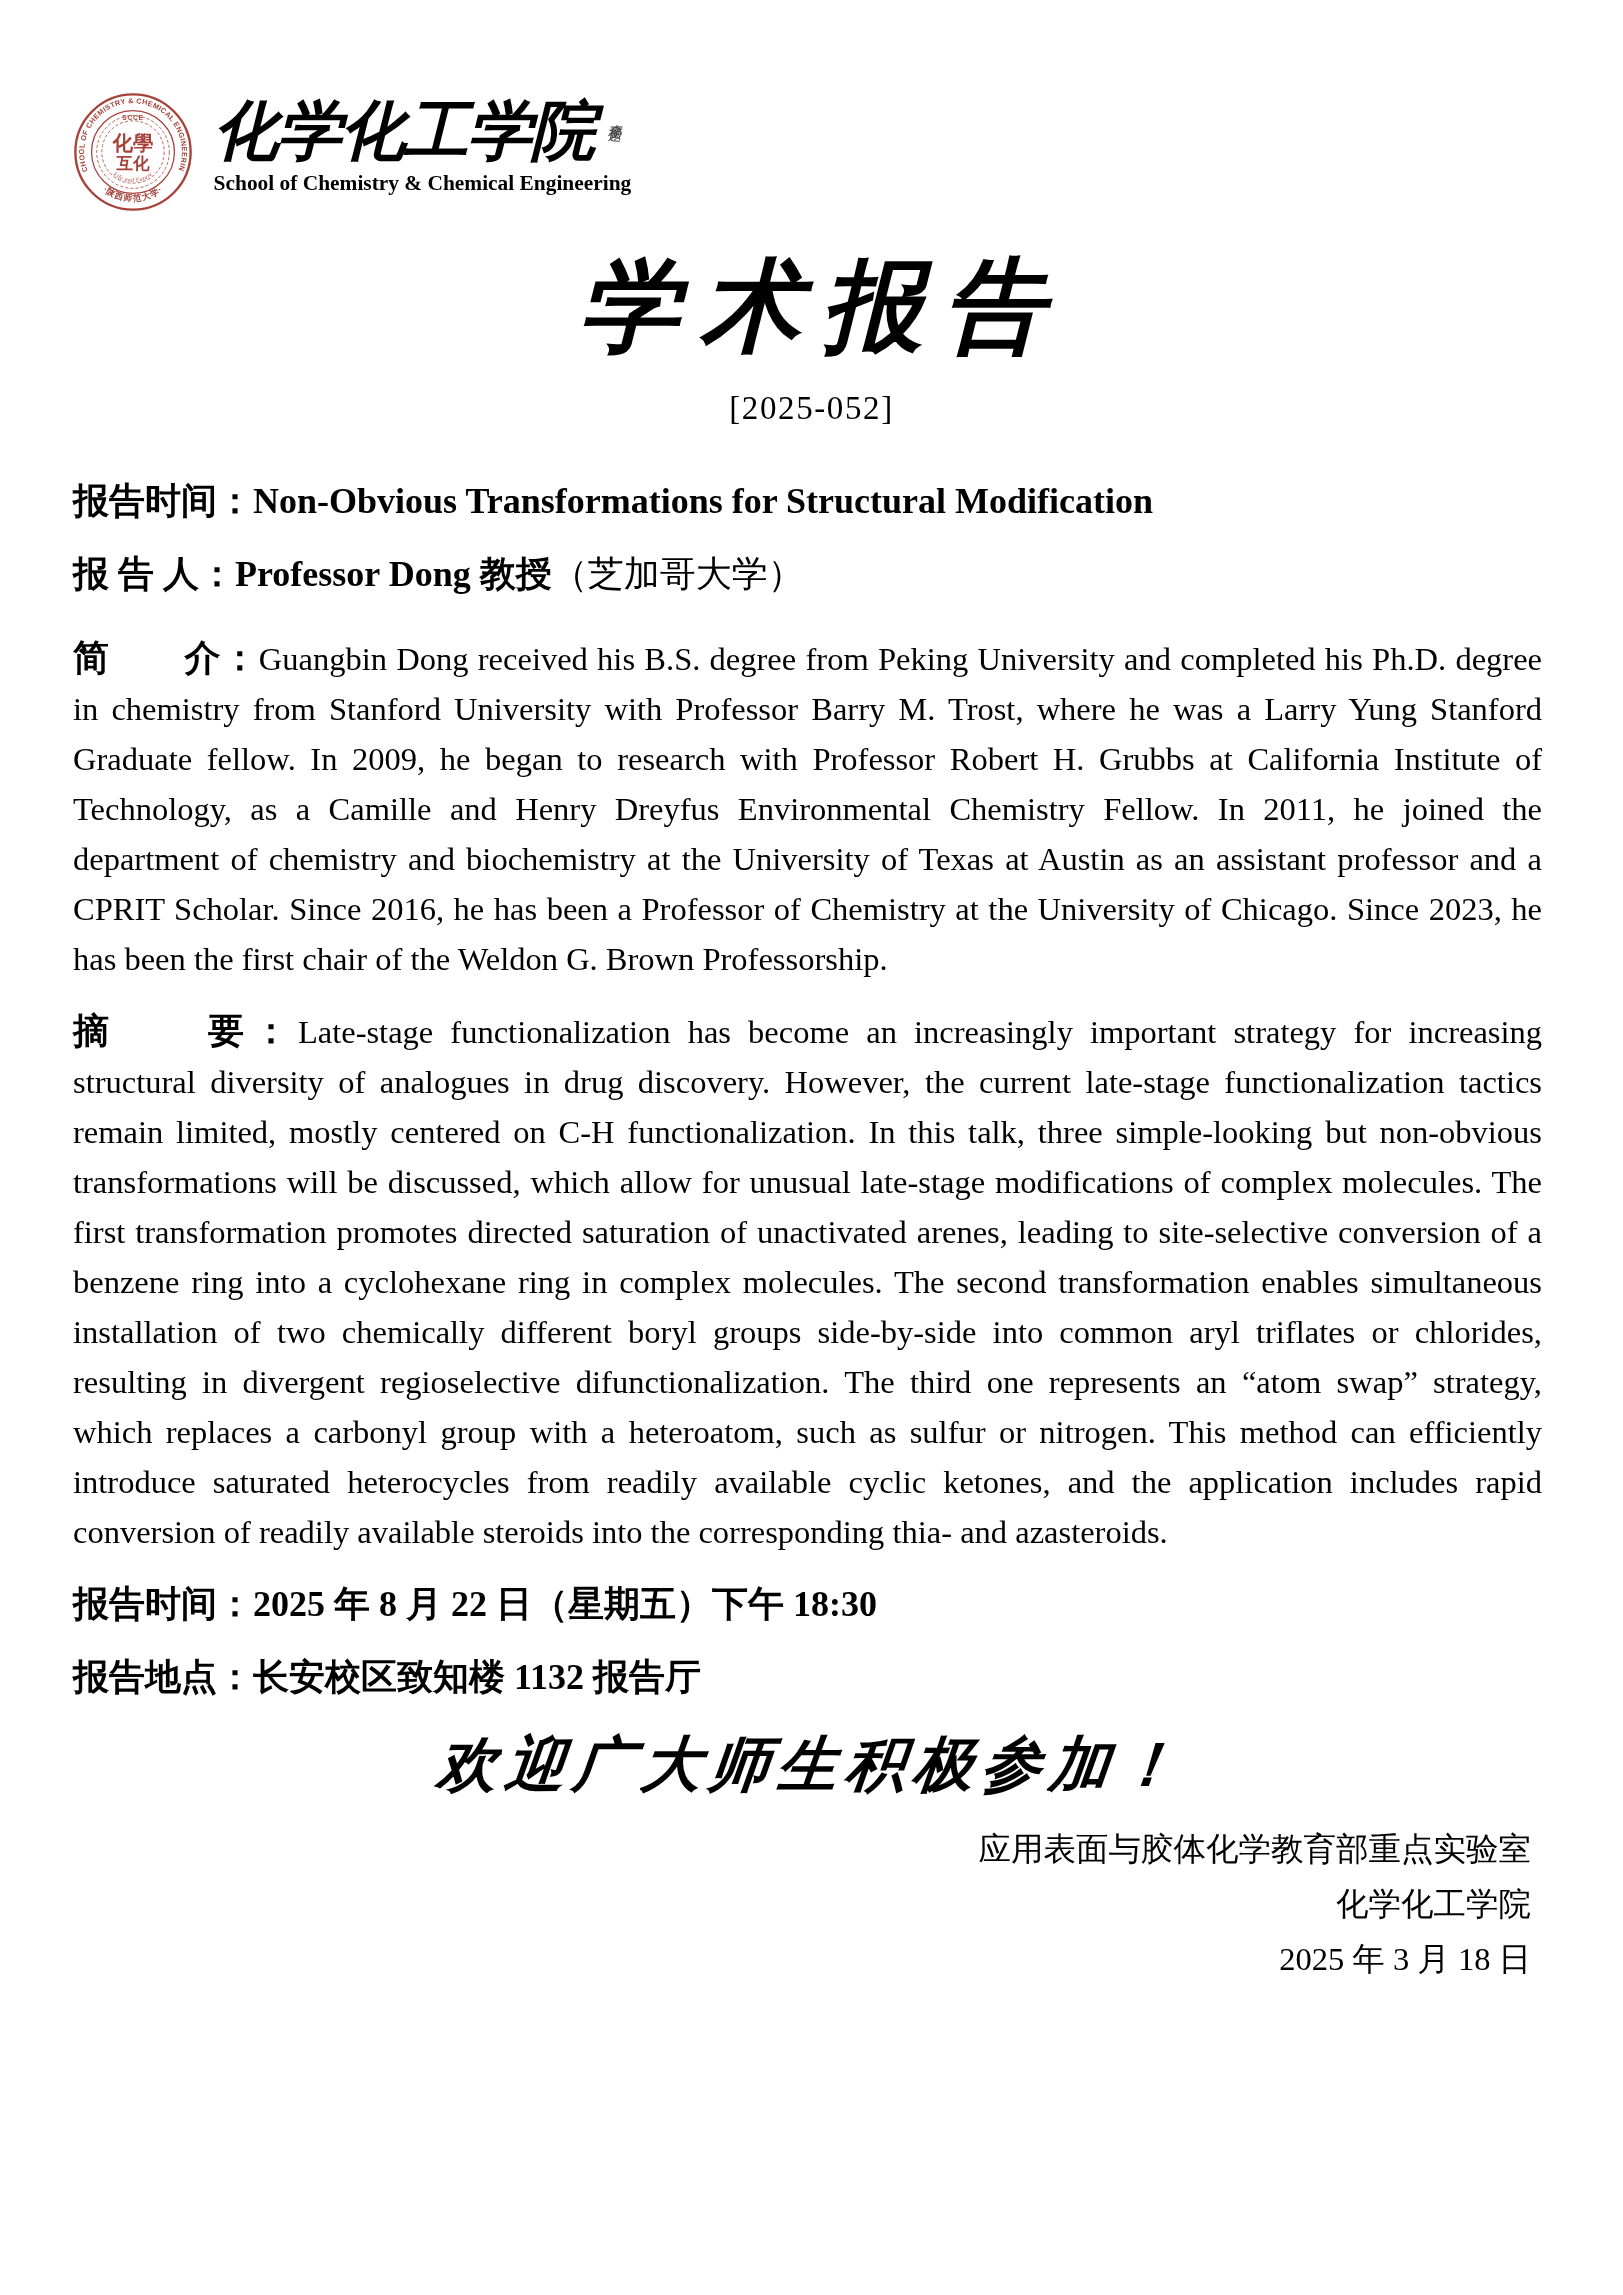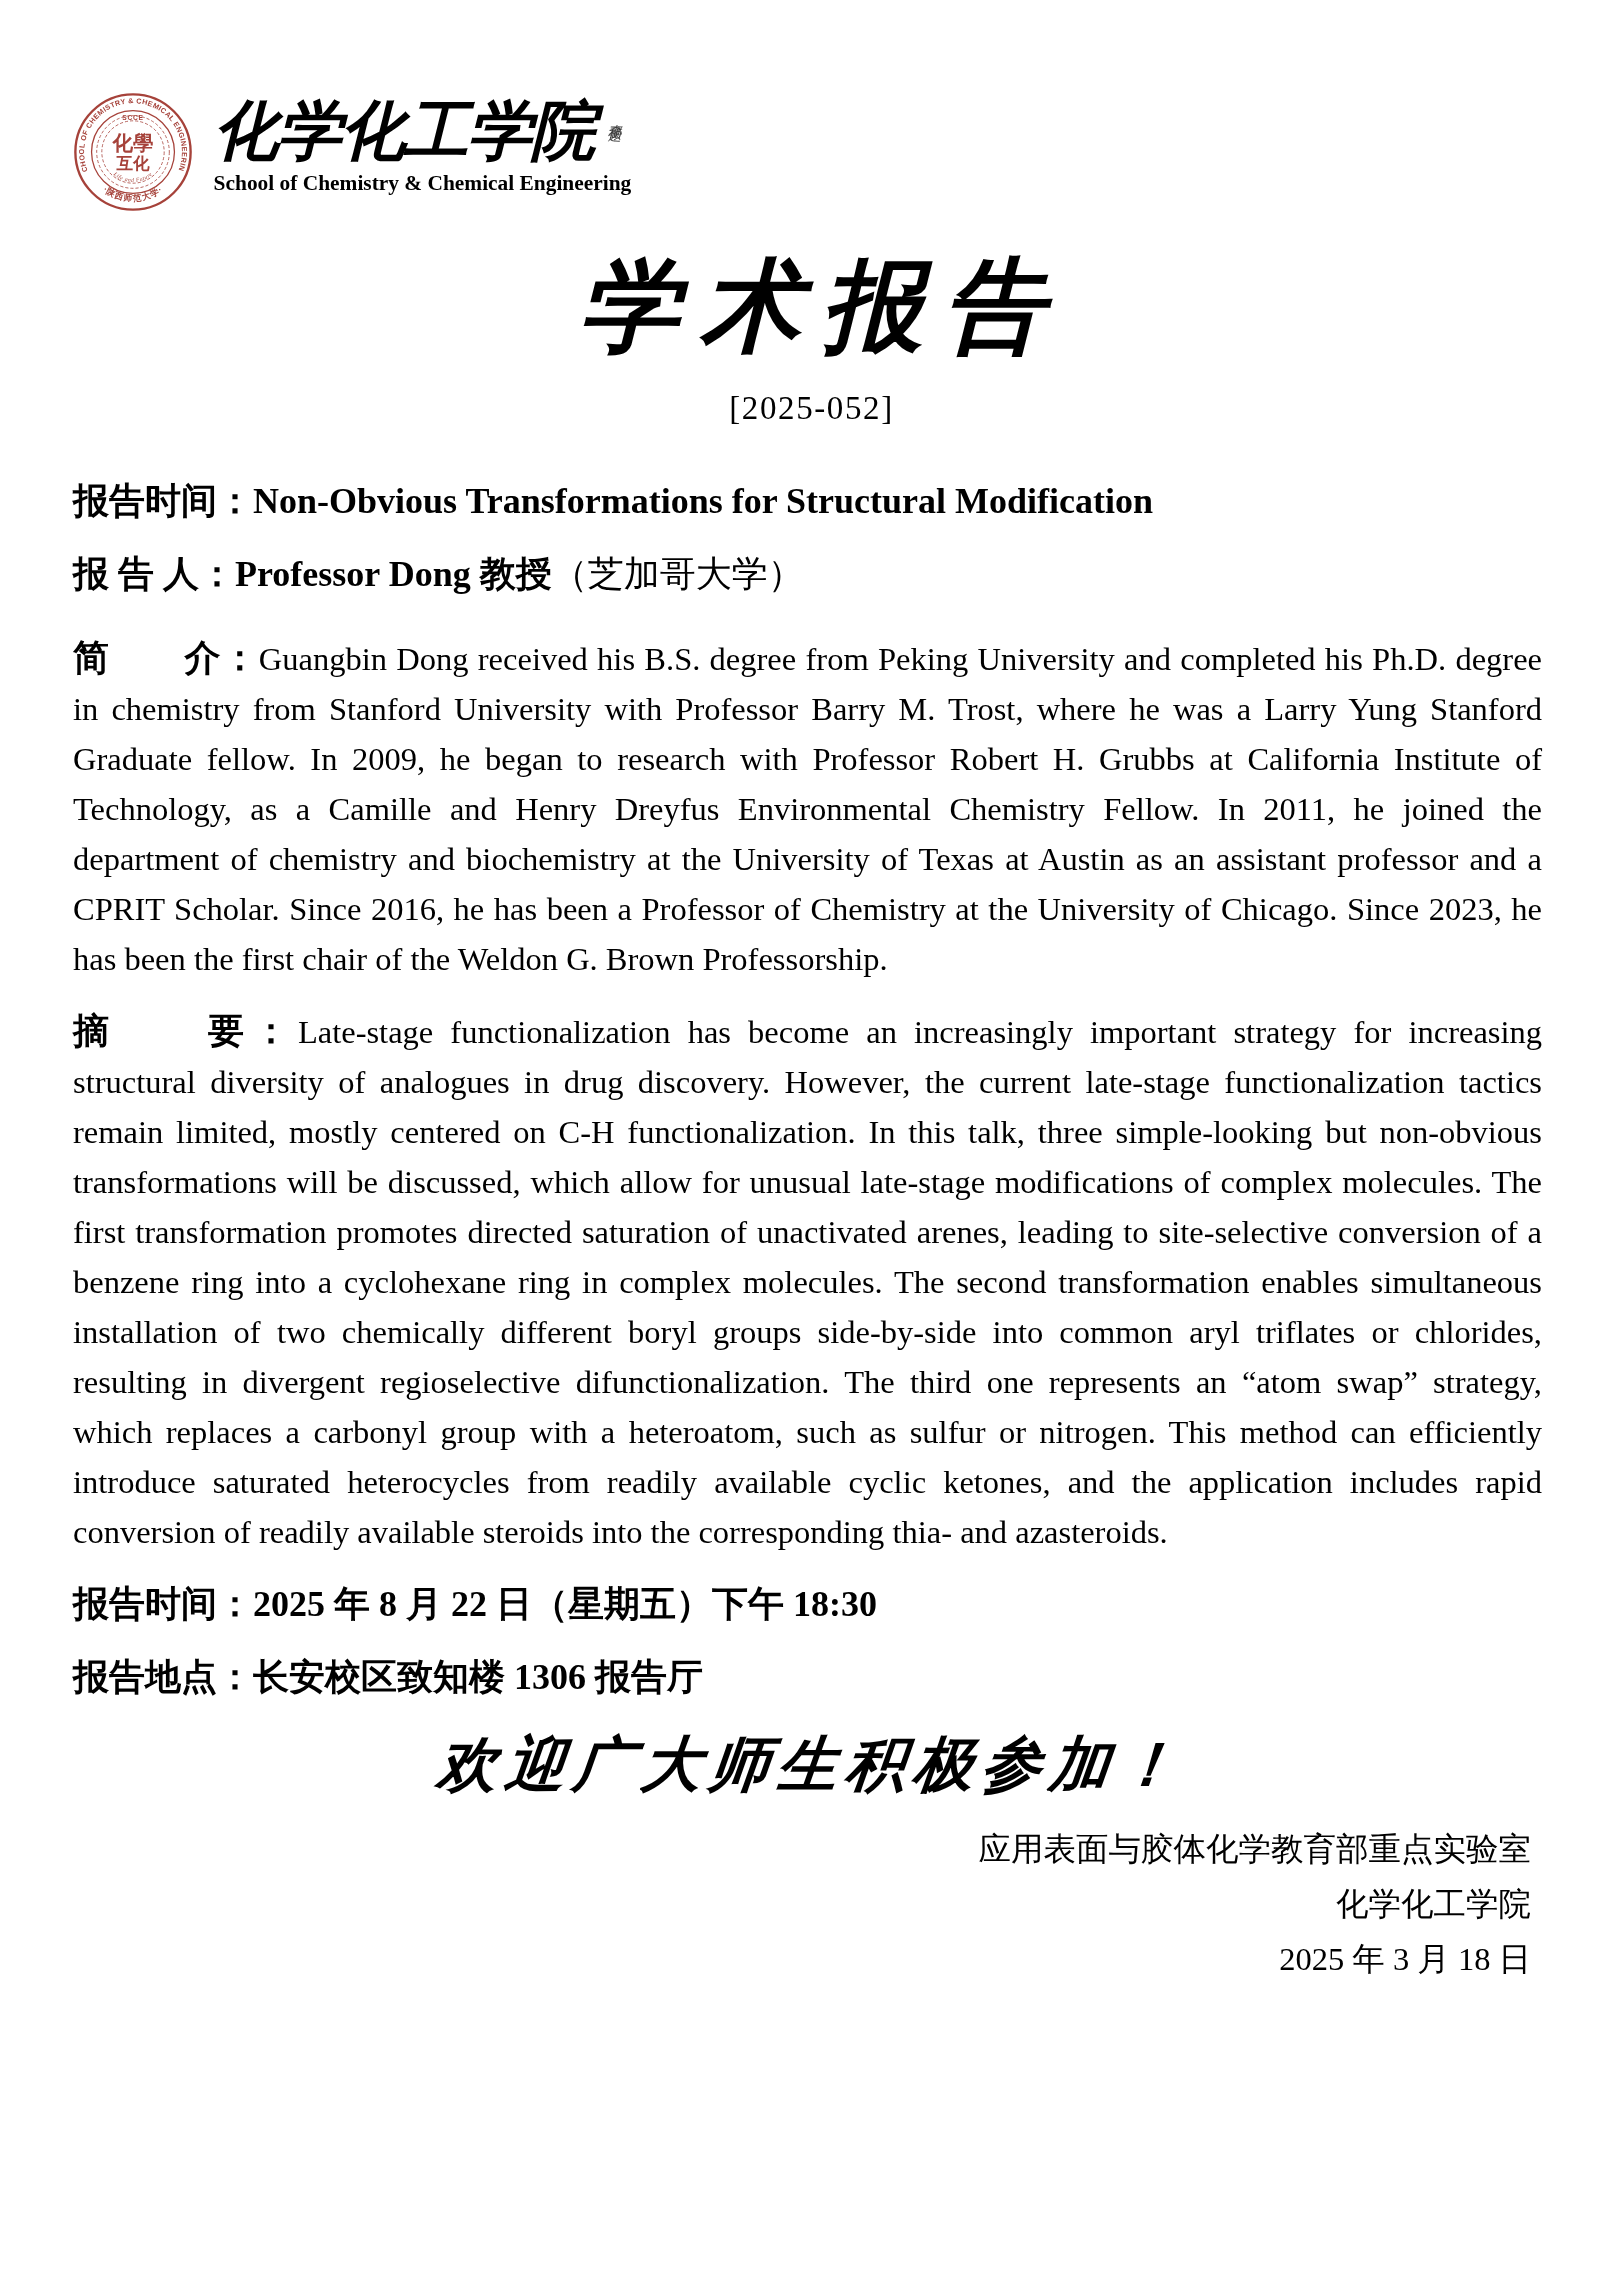--- a/index.html
+++ b/index.html
@@ -128,21 +128,21 @@
 
   <p class="para"><span class="plabel">简　　介：</span><span>Guangbin Dong received his B.S. degree from Peking University and completed his Ph.D. degree in chemistry from Stanford University with Professor Barry M. Trost, where he was a Larry Yung Stanford Graduate fellow. In 2009, he began to research with Professor Robert H. Grubbs at California Institute of Technology, as a Camille and Henry Dreyfus Environmental Chemistry Fellow. In 2011, he joined the department of chemistry and biochemistry at the University of Texas at Austin as an assistant professor and a CPRIT Scholar. Since 2016, he has been a Professor of Chemistry at the University of Chicago. Since 2023, he has been the first chair of the Weldon G. Brown Professorship.</span></p>
 
   <p class="para"><span class="plabel">摘　　要：</span><span>Late-stage functionalization has become an increasingly important strategy for increasing structural diversity of analogues in drug discovery. However, the current late-stage functionalization tactics remain limited, mostly centered on C-H functionalization. In this talk, three simple-looking but non-obvious transformations will be discussed, which allow for unusual late-stage modifications of complex molecules. The first transformation promotes directed saturation of unactivated arenes, leading to site-selective conversion of a benzene ring into a cyclohexane ring in complex molecules. The second transformation enables simultaneous installation of two chemically different boryl groups side-by-side into common aryl triflates or chlorides, resulting in divergent regioselective difunctionalization. The third one represents an “atom swap” strategy, which replaces a carbonyl group with a heteroatom, such as sulfur or nitrogen. This method can efficiently introduce saturated heterocycles from readily available cyclic ketones, and the application includes rapid conversion of readily available steroids into the corresponding thia- and azasteroids.</span></p>
 
   <div class="schedule">
     <div class="field-line">
       <span class="flabel">报告时间：</span><span class="fvalue">2025 年 8 月 22 日（星期五）下午 18:30</span>
     </div>
     <div class="field-line">
-      <span class="flabel">报告地点：</span><span class="fvalue">长安校区致知楼 1306 报告厅</span>
+      <span class="flabel">报告地点：</span><span class="fvalue">长安校区致知楼 1132 报告厅</span>
     </div>
   </div>
 
   <div class="welcome">欢迎广大师生积极参加！</div>
 
   <div class="sig-block">
     <div>应用表面与胶体化学教育部重点实验室</div>
     <div>化学化工学院</div>
     <div>2025 年 3 月 18 日</div>
   </div>

